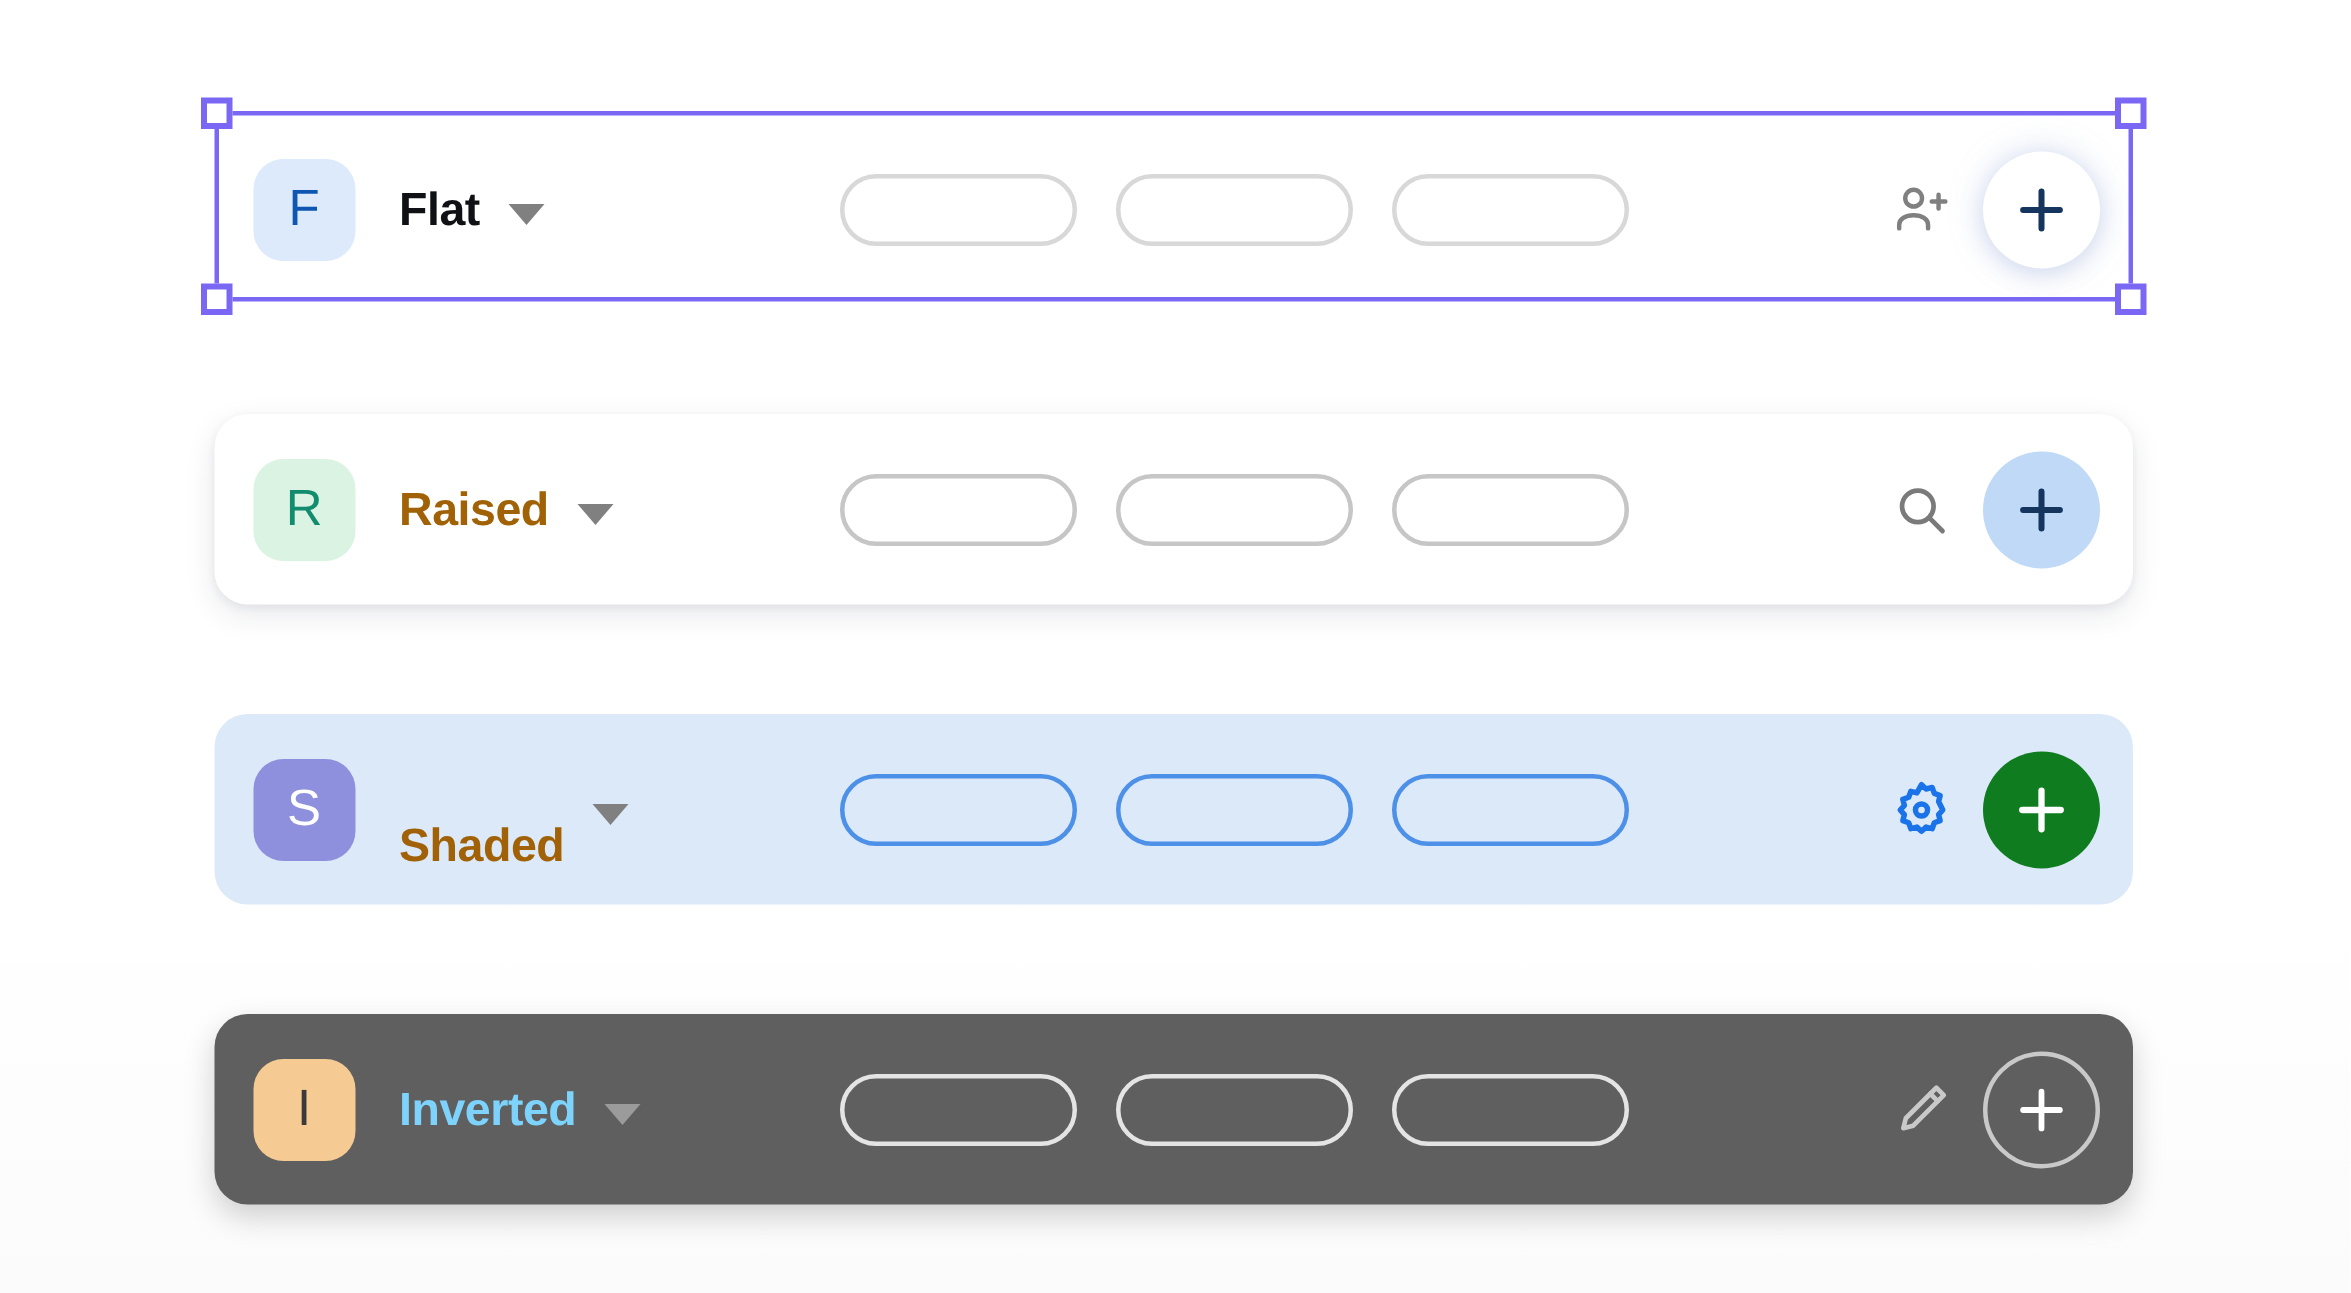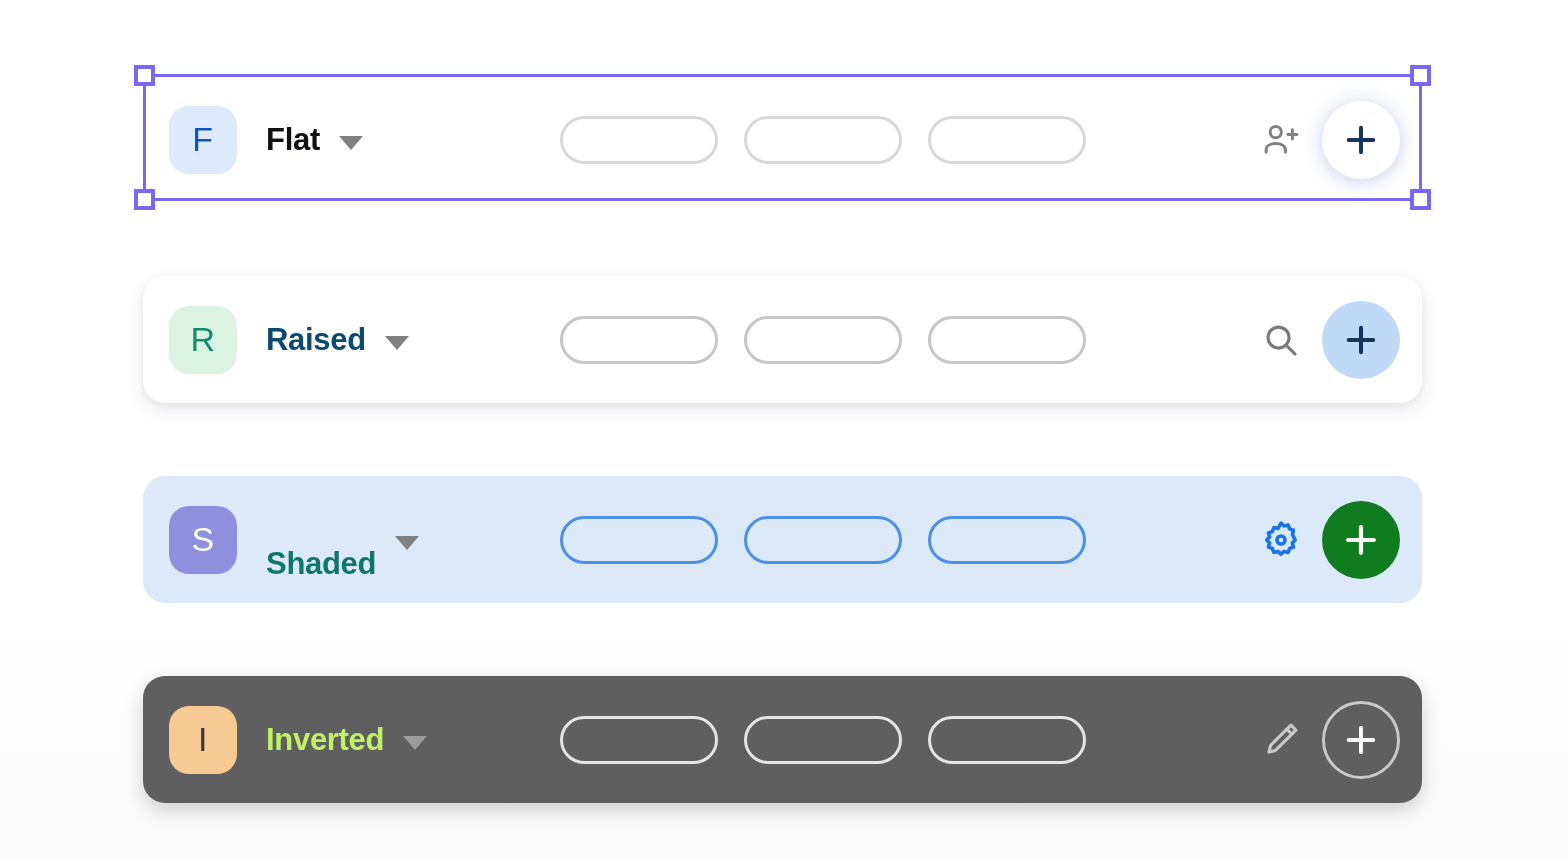--- a/index.html
+++ b/index.html
@@ -128,42 +128,42 @@
     box-shadow: 0 3px 16px rgba(90,120,190,0.22), 0 0 26px rgba(120,150,210,0.18);
   }
 
   
   #row-raised {
     top: 276px;
     background: #ffffff;
     box-shadow: 0 7px 20px rgba(30,40,70,0.10), 0 2px 6px rgba(30,40,70,0.06);
   }
   #row-raised .badge { background: #dbf3e2; color: #128c6e; }
-  #row-raised .title { color: #0c4a6e; }
+  #row-raised .title { color: #a16207; }
   #row-raised .pill { border-color: #c6c6c6; }
   #row-raised .plus-btn { background: #bfd9f7; }
 
   
   #row-shaded {
     top: 476px;
     background: #dce9f8;
   }
   #row-shaded .badge { background: #8f90dd; color: #ffffff; }
-  #row-shaded .title { color: #0f766e; margin-top: 48px; }
+  #row-shaded .title { color: #a16207; margin-top: 48px; }
   #row-shaded .pill { border-color: #4d90e8; }
   #row-shaded .plus-btn { background: #0f7c1f; }
 
   
   #row-inverted {
     top: 676px;
     background: #5f5f5f;
     box-shadow: 0 8px 20px rgba(0,0,0,0.18);
   }
   #row-inverted .badge { background: #f5cb93; color: #3a3a3a; }
-  #row-inverted .title { color: #bef264; }
+  #row-inverted .title { color: #7dd3fc; }
   #row-inverted .caret { border-top-color: #9b9b9b; }
   #row-inverted .pill { border-color: #e4e4e4; }
   #row-inverted .plus-btn {
     background: transparent;
     border: 3px solid #c9c9c9;
   }
 
   
   #selection {
     position: absolute;

